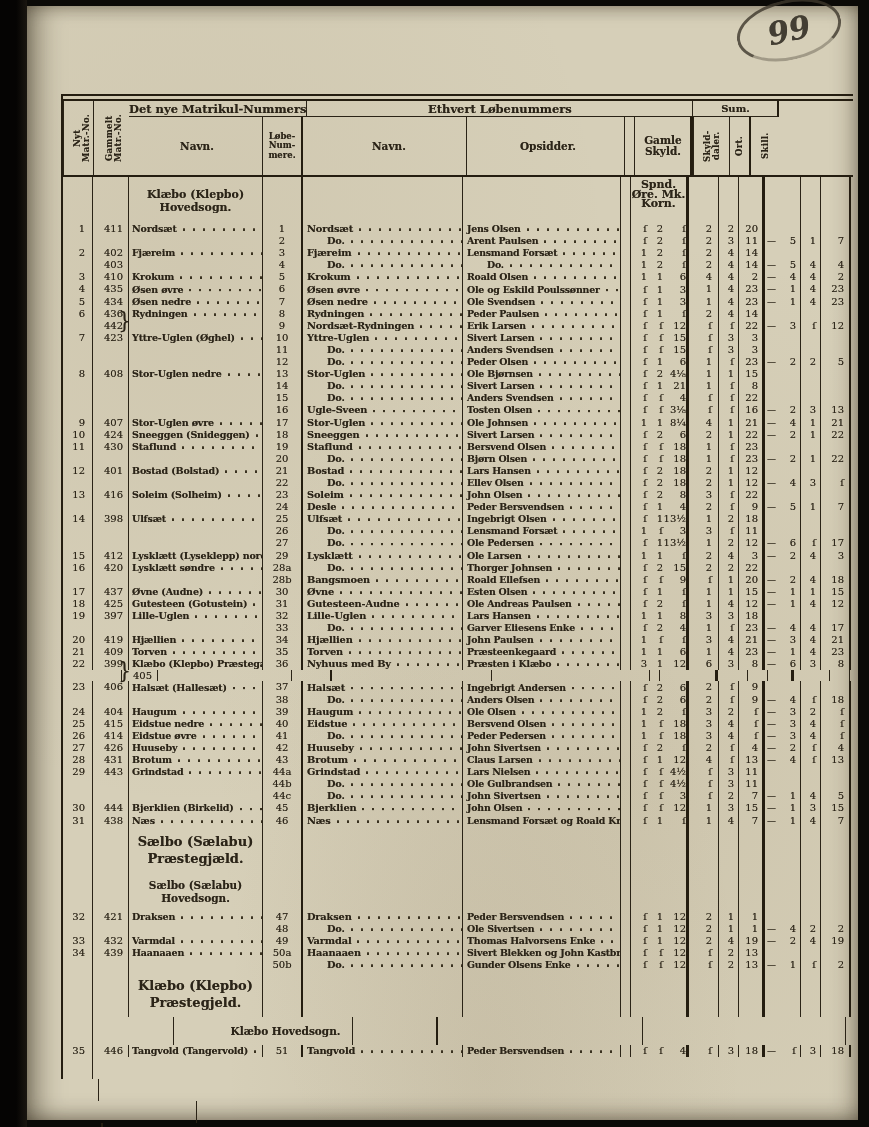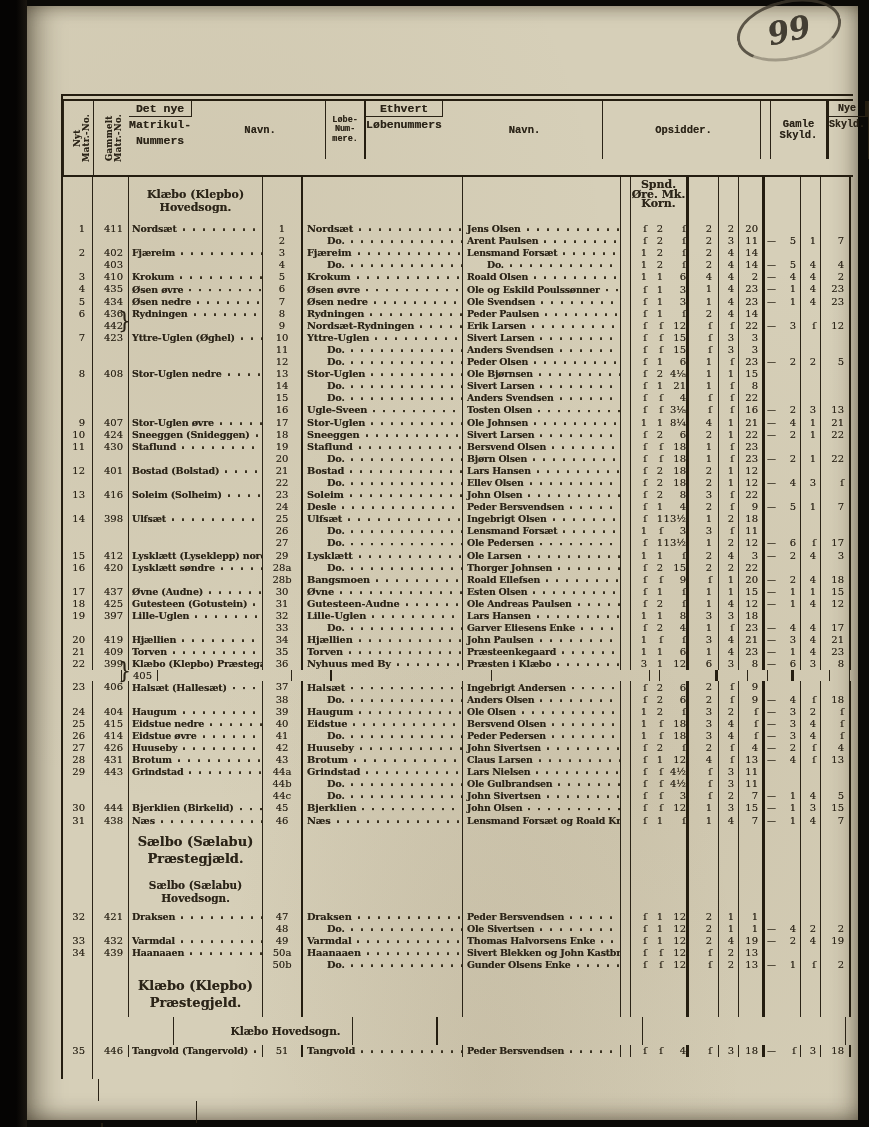--- a/index.html
+++ b/index.html
@@ -50,21 +50,21 @@
   .ns{width:26px;text-align:right;padding-right:4px;border-right:3px solid #241d10;}
   .sd{width:36px;display:flex;justify-content:space-between;padding:0 4px 0 2px;}
   .so{width:20px;text-align:right;padding-right:4px;}
   .ss{width:30px;text-align:right;padding-right:5px;border-right:2px solid #241d10;}
 
   
   .thead{display:flex;height:74px;border-bottom:2.5px solid #241d10;font-weight:bold;}
   .thead .c{display:flex;align-items:center;justify-content:center;}
   .vert{writing-mode:vertical-rl;transform:rotate(180deg);font-size:8.5px;
         line-height:9px;letter-spacing:.3px;white-space:pre-line;text-align:center;}
-  .grp{display:flex;flex-direction:row;font-family:Liberation Mono, monospace;}
+  .grp{display:flex;flex-direction:column;}
   .gtop{height:16px;line-height:16px;text-align:center;border-bottom:1px solid #2a2316;
         font-size:11.5px;border-right:1px solid #2a2316;box-sizing:border-box;}
   .grpN .gtop,.grpS .gtop{font-size:10px;}
   .grpN .gtop{border-right:3px solid #241d10;}
   .grpS .gtop{border-right:2px solid #241d10;}
   .gbot{display:flex;height:58px;}
   .th{font-size:10.5px;justify-content:center;text-align:center;white-space:pre-line;
       line-height:11px;}
   .small{font-size:8.5px;line-height:9.5px;}
 
@@ -134,29 +134,20 @@
           <div class="grp">
             <div class="gtop">Ethvert Løbenummers</div>
             <div class="gbot">
               <div class="c navn2 th">Navn.</div>
               <div class="c ops th">Opsidder.</div>
               <div class="c blank"></div>
               <div class="c gamle th" style="justify-content:center;">Gamle Skyld.</div>
             </div>
           </div>
 
-          <div class="grp grpN">
-            <div class="gtop">Nye Skyld.</div>
-            <div class="gbot">
-              <div class="c nd vert" style="text-align:center;padding-right:0;">Skyld-
-daler.</div>
-              <div class="c no vert" style="text-align:center;padding-right:0;">Ort.</div>
-              <div class="c ns vert" style="text-align:center;padding-right:0;">Skill.</div>
-            </div>
-          </div>
 
           <div class="grp grpS">
             <div class="gtop">Sum.</div>
             <div class="gbot">
               <div class="c sd vert" style="justify-content:center;padding:0;">Skyld-
 daler.</div>
               <div class="c so vert" style="text-align:center;padding-right:0;">Ort.</div>
               <div class="c ss vert" style="text-align:center;padding-right:0;">Skill.</div>
             </div>
           </div>

